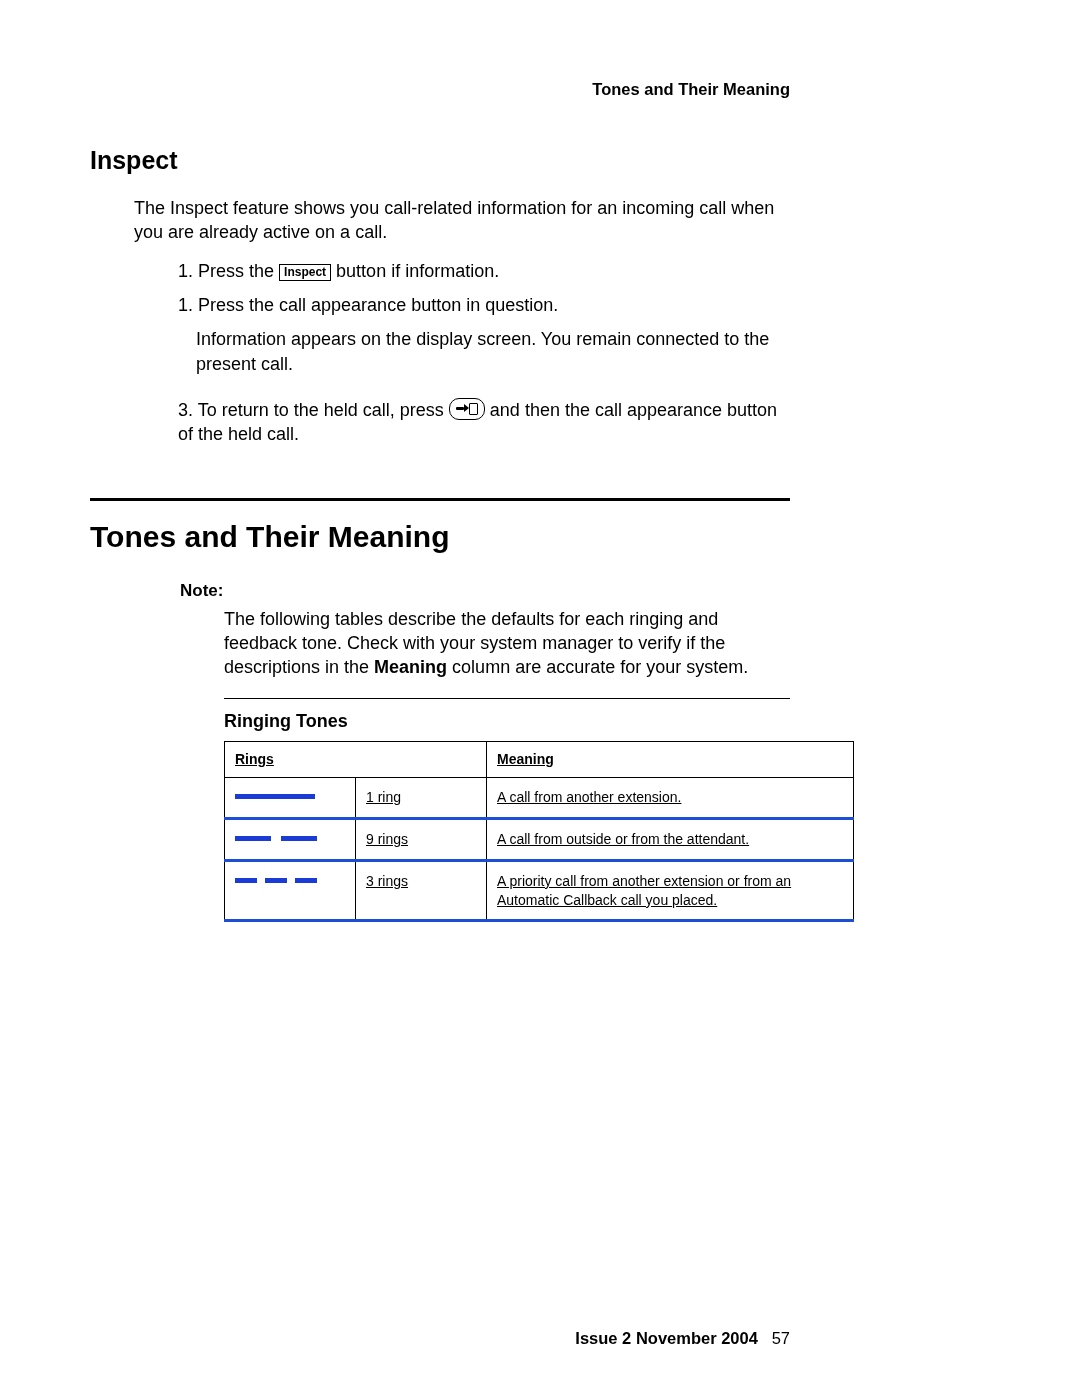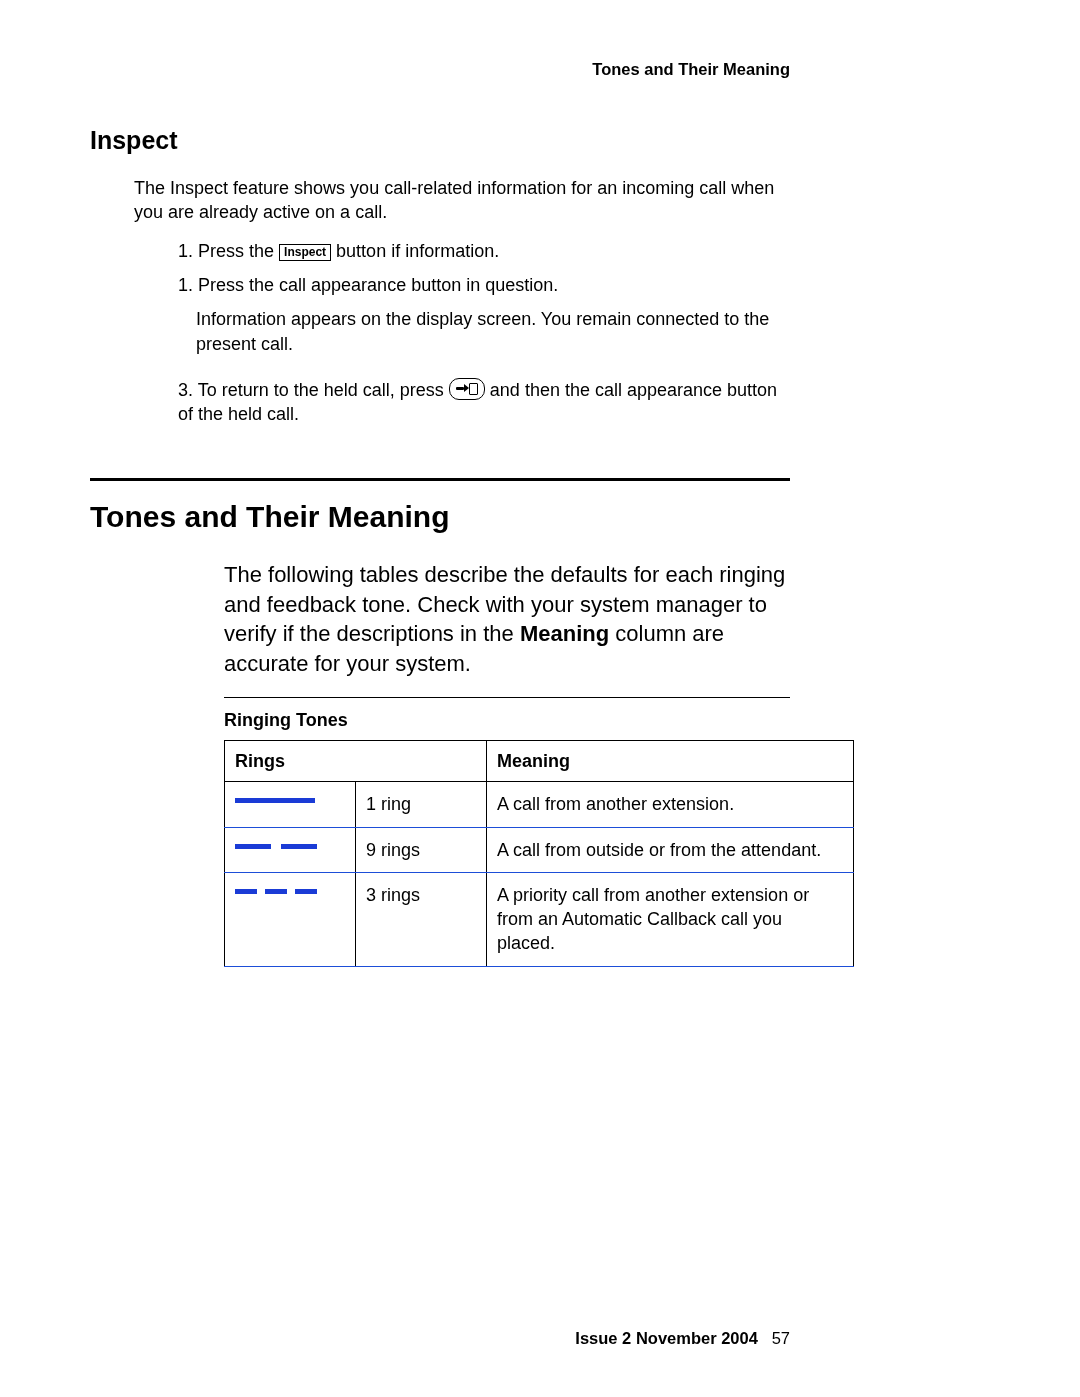--- a/index.html
+++ b/index.html
@@ -8,21 +8,21 @@
   font-family:Arial,Helvetica,sans-serif;
   color:#000;
   font-size:18px;
   line-height:1.35;
 }
 .page{
   width:880px;
   height:1397px;
   position:relative;
   box-sizing:border-box;
-  padding:58px 90px 50px 90px;
+  padding:78px 90px 50px 90px;
 }
 .running-head{
   text-align:right;
   font-weight:700;
   font-size:16.5px;
   margin-bottom:44px;
 }
 .h2{
   font-weight:700;
   font-size:25px;
@@ -59,31 +59,31 @@
   border:1px solid #000;border-radius:1px;
 }
 .rule{
   border:0;border-top:3px solid #000;margin:52px 0 16px 0;
 }
 .h1{
   font-weight:700;font-size:30px;margin:0 0 22px 0;
 }
 .note-block{margin-left:90px;margin-bottom:18px;}
 .note-label{font-weight:700;font-size:17px;margin-bottom:4px;}
-.note-body{margin-left:44px;font-size:22px;}
+.note-body{margin-left:44px;font-size:18px;}
 .table-wrap{margin-left:134px;margin-top:18px;}
 .table-toprule{border-top:1.5px solid #000;height:0;margin-bottom:10px;}
 .table-title{font-weight:700;font-size:18px;margin-bottom:8px;}
-table{border-collapse:collapse;width:630px;font-size:18px;}
+table{border-collapse:collapse;width:630px;font-size:14px;text-decoration:underline;}
 th{
   text-align:left;font-weight:700;border:1px solid #000;
   padding:8px 10px;vertical-align:top;
 }
 td{
-  border-left:1px solid #000;border-right:1px solid #000;border-bottom:1px solid #1d4ed8;
+  border-left:1px solid #000;border-right:1px solid #000;border-bottom:3px solid #1d4ed8;
   padding:10px 10px;vertical-align:top;
 }
 .col-icon{width:110px;}
 .col-rings{width:110px;}
 
 .pattern{display:block;height:6px;width:86px;position:relative;margin-top:6px;}
 .seg{position:absolute;top:0;height:5px;background:#1a3bd6;}
 .dot{position:absolute;top:0;width:8px;height:8px;background:#1a3bd6;transform:rotate(45deg);}
 .footer{
   position:absolute;left:0;right:90px;bottom:48px;text-align:right;
@@ -115,20 +115,21 @@
         <span class="icon-oval"><span class="sq"></span></span>
         <span> and then the call appearance button of the held call.</span>
       </div>
     </div>
   </div>
 
   <hr class="rule">
   <div class="h1">Tones and Their Meaning</div>
 
   <div class="note-block">
+    <div class="note-label">Note:</div>
     <div class="note-body">
       <span>The following tables describe the defaults for each ringing and feedback tone. Check with your system manager to verify if the descriptions in the </span><b>Meaning</b><span> column are accurate for your system.</span>
     </div>
   </div>
 
 
   <div class="table-wrap">
     <div class="table-toprule"></div>
     <div class="table-title">Ringing Tones</div>
     <table>

